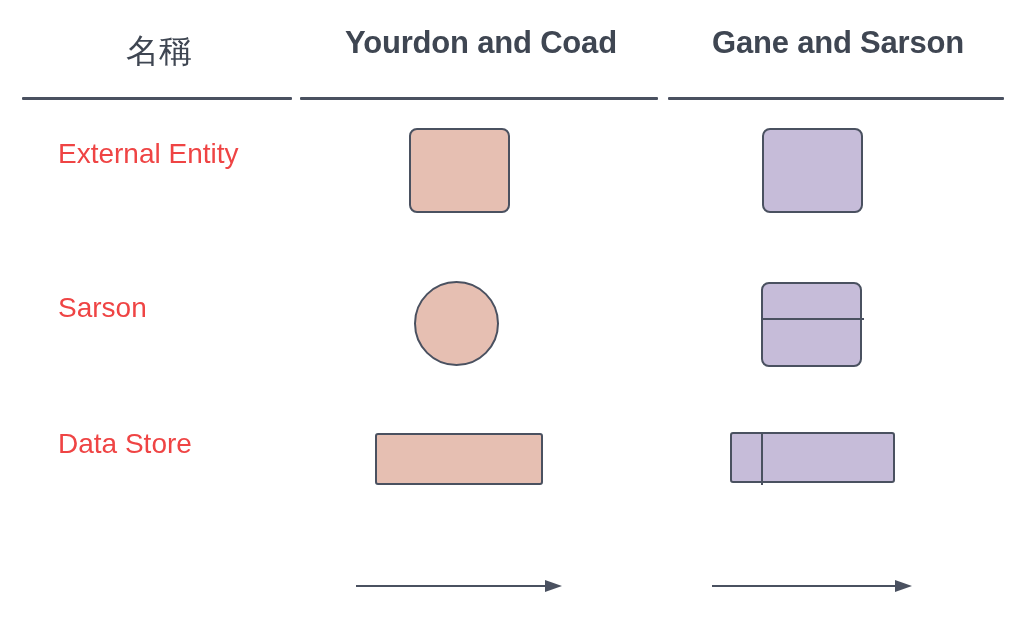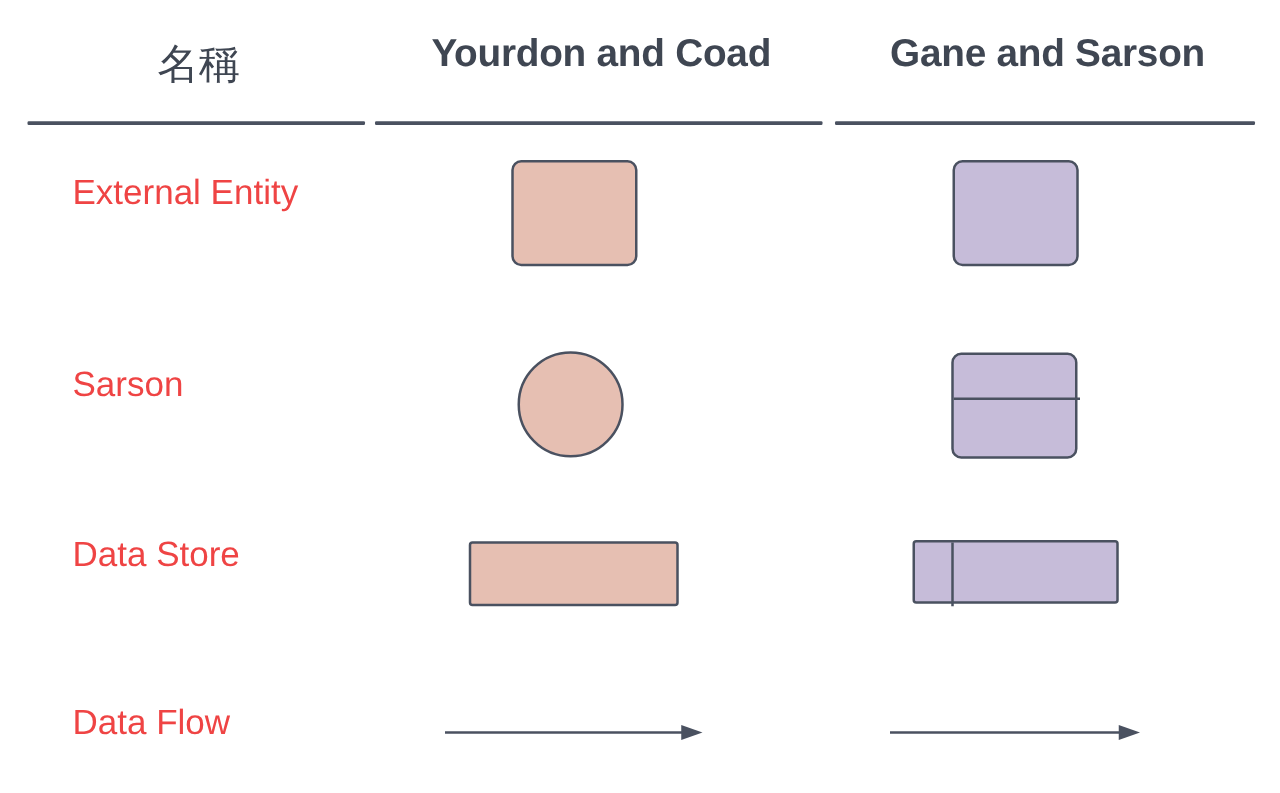--- a/index.html
+++ b/index.html
@@ -174,23 +174,20 @@
   </div>
 
   <div class="row" style="top:433px;height:52px;">
     <div class="row-label" style="top:-5px;text-align:center;">Data Store</div>
   </div>
   <div class="cell shape-rect salmon" id="ds-yourdon"></div>
   <div class="cell shape-rect purple" id="ds-gane">
     <div class="divider-v"></div>
   </div>
 
-  <div class="row" style="top:562px;height:45px;">
-    <div class="row-label" style="top:0px;">Data Flow</div>
-  </div>
   <div class="cell" id="df-yourdon">
     <svg class="arrow-svg" width="206" height="28" viewBox="0 0 206 28">
       <line x1="0" y1="14" x2="192" y2="14" stroke="#4a5160" stroke-width="2"></line>
       <polygon points="206,14 189,8 189,20" fill="#4a5160"></polygon>
     </svg>
   </div>
   <div class="cell" id="df-gane">
     <svg class="arrow-svg" width="200" height="28" viewBox="0 0 200 28">
       <line x1="0" y1="14" x2="186" y2="14" stroke="#4a5160" stroke-width="2"></line>
       <polygon points="200,14 183,8 183,20" fill="#4a5160"></polygon>

